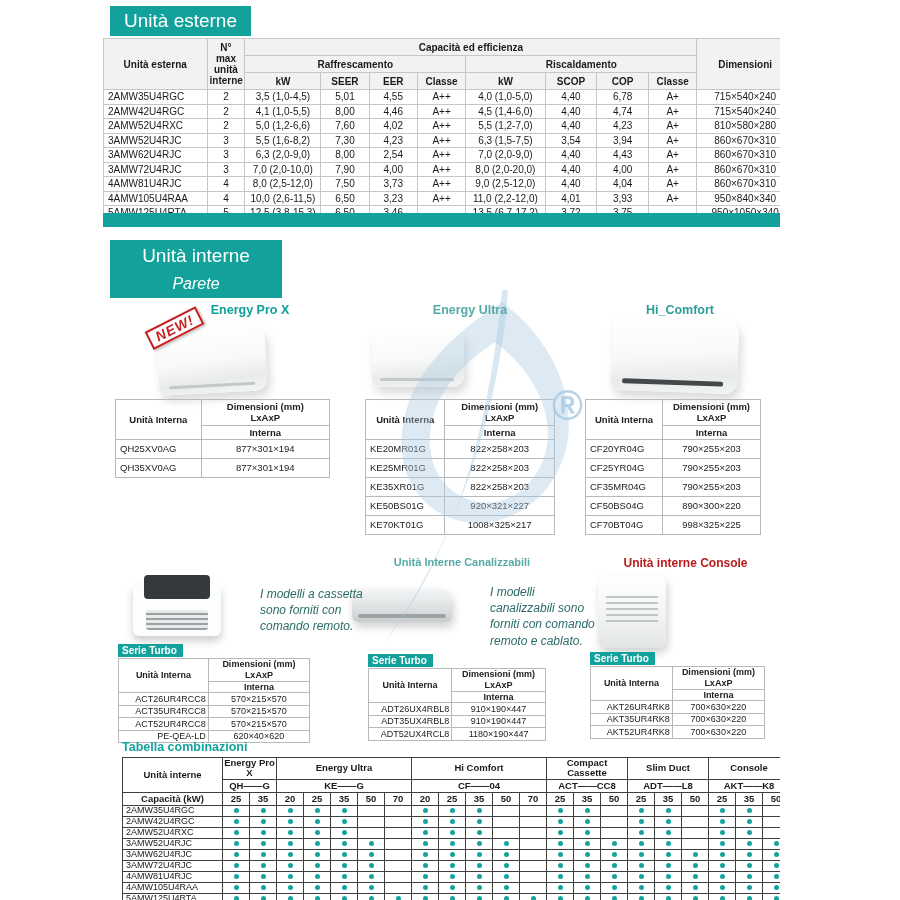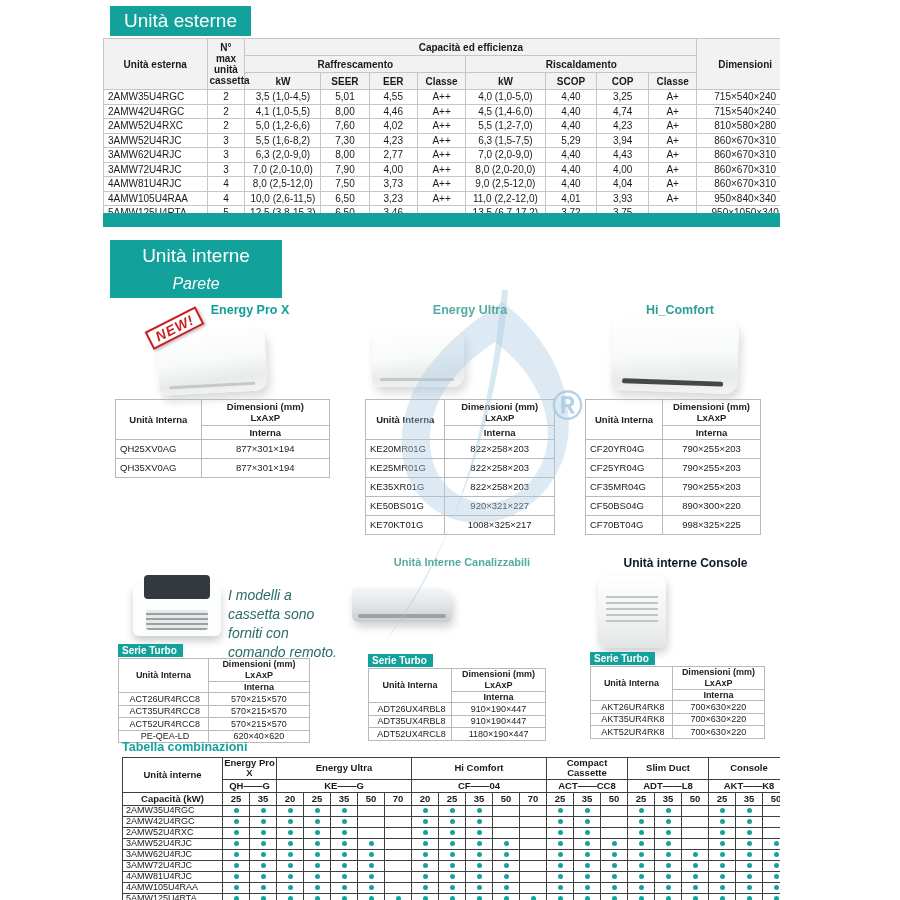--- a/index.html
+++ b/index.html
@@ -20,21 +20,21 @@
   .outdoor-table td:first-child{text-align:left;padding-left:4px;}
   .teal-bar{position:absolute;left:103px;top:213px;width:691px;height:14px;background:#12a19b;z-index:2;}
   .edge-strip{position:absolute;left:797px;top:36px;width:5px;height:192px;background:#dcdcdc;z-index:1;}
 
   
   .watermark{position:absolute;left:290px;top:272px;width:370px;height:395px;z-index:3;pointer-events:none;}
 
   
   .prod-title{position:absolute;text-align:center;font-weight:bold;font-size:12.5px;z-index:4;}
   .t-prox{color:#0d9f97;} .t-ultra{color:#55aaa6;} .t-hic{color:#2e9e98;}
-  .t-cass{color:#0d9f97;} .t-canal{color:#55aaa6;} .t-cons{color:#0f172a;}
+  .t-cass{color:#0d9f97;} .t-canal{color:#55aaa6;} .t-cons{color:#b91c1c;}
 
   
   .ac{position:absolute;z-index:2;}
   .ac-wall{background:linear-gradient(175deg,#ffffff 0%,#f8f9f9 48%,#e9ebeb 76%,#f3f4f4 100%);
            border-radius:6px 10px 12px 8px;box-shadow:3px 6px 10px rgba(0,0,0,.15);}
   .ac-wall::after{content:"";position:absolute;bottom:10%;left:9%;right:11%;height:3px;
            background:#c3c8ca;border-radius:2px;}
   .ac-prox{transform:rotate(-3deg);}
   .ac-hic{transform:rotate(2deg);}
   .ac-hic::after{background:#43484b;height:5px;}
@@ -54,29 +54,29 @@
            background:repeating-linear-gradient(0deg,#c0c5c7 0 2px,transparent 2px 6px);}
 
   
   .wall-table{font-size:9.5px;color:#222;}
   .wall-table th,.wall-table td{border:1px solid #b9b9b9;text-align:center;padding:1px 2px;line-height:1.2;}
   .wall-table th{font-weight:bold;}
   .wall-table tbody td{height:16px;}
   .wall-table tbody td:first-child{text-align:left;padding-left:4px;}
 
   
-  .desc{position:absolute;font-style:italic;font-size:14px;line-height:1.35;color:#2a6b66;z-index:4;}
+  .desc{position:absolute;font-style:italic;font-size:12px;line-height:1.35;color:#2a6b66;z-index:4;margin-left:32px;}
 
   
   .serie-label{position:absolute;background:#12a19b;color:#fff;font-weight:bold;font-size:10px;
            padding:1px 6px 1px 4px;z-index:4;}
   .serie-table{font-size:9px;color:#222;}
   .serie-table th,.serie-table td{border:1px solid #b9b9b9;text-align:center;padding:0 2px;line-height:1.2;}
   .serie-table tbody td{height:11.5px;}
-  .serie-table tbody td:first-child{text-align:center;padding-left:5px;}
+  .serie-table tbody td:first-child{text-align:right;padding-left:5px;}
 
   
   .combo-title{position:absolute;left:122px;top:740px;font-weight:bold;font-size:12.5px;color:#16a39e;z-index:4;text-align:center;}
   .combo-table{left:122px;top:757px;width:668px;font-size:9px;}
   .combo-table th,.combo-table td{border:1px solid #3f3f3f;padding:0;text-align:center;line-height:1.1;}
   .combo-table thead th{height:12px;font-weight:bold;font-size:9.5px;background:#fff;}
   .combo-table tbody td{height:10px;background:#fff;}
   .combo-table tbody td:first-child{text-align:left;padding-left:3px;}
   .dot{display:inline-block;width:5px;height:5px;border-radius:50%;background:#16a39e;vertical-align:middle;}
 </style>
@@ -97,21 +97,21 @@
         <col style="width:7%">
         <col style="width:11.5%">
         <col style="width:7.5%">
       <col style="width:7.5%">
         <col style="width:7%">
         <col style="width:14%">
     </colgroup>
     <thead>
       <tr>
         <th rowspan="3">Unità esterna</th>
-        <th rowspan="3">N° max unità cassetta</th>
+        <th rowspan="3">N° max unità interne</th>
         <th colspan="8">Capacità ed efficienza</th>
         <th rowspan="3">Dimensioni</th>
       </tr>
       <tr>
         <th colspan="4">Raffrescamento</th>
         <th colspan="4">Riscaldamento</th>
       </tr>
       <tr>
         <th>kW</th>
         <th>SEER</th>
@@ -126,21 +126,21 @@
     <tbody>
         <tr>
           <td>2AMW35U4RGC</td>
           <td>2</td>
           <td>3,5 (1,0-4,5)</td>
           <td>5,01</td>
           <td>4,55</td>
           <td>A++</td>
           <td>4,0 (1,0-5,0)</td>
           <td>4,40</td>
-          <td>3,25</td>
+          <td>6,78</td>
           <td>A+</td>
           <td>715×540×240</td>
         </tr>
         <tr>
           <td>2AMW42U4RGC</td>
           <td>2</td>
           <td>4,1 (1,0-5,5)</td>
           <td>8,00</td>
           <td>4,46</td>
           <td>A++</td>
@@ -164,31 +164,31 @@
           <td>810×580×280</td>
         </tr>
         <tr>
           <td>3AMW52U4RJC</td>
           <td>3</td>
           <td>5,5 (1,6-8,2)</td>
           <td>7,30</td>
           <td>4,23</td>
           <td>A++</td>
           <td>6,3 (1,5-7,5)</td>
-          <td>5,29</td>
+          <td>3,54</td>
           <td>3,94</td>
           <td>A+</td>
           <td>860×670×310</td>
         </tr>
         <tr>
           <td>3AMW62U4RJC</td>
           <td>3</td>
           <td>6,3 (2,0-9,0)</td>
           <td>8,00</td>
-          <td>2,77</td>
+          <td>2,54</td>
           <td>A++</td>
           <td>7,0 (2,0-9,0)</td>
           <td>4,40</td>
           <td>4,43</td>
           <td>A+</td>
           <td>860×670×310</td>
         </tr>
         <tr>
           <td>3AMW72U4RJC</td>
           <td>3</td>
@@ -402,20 +402,21 @@
         </tr>
         <tr>
           <td>PE-QEA-LD</td>
           <td>620×40×620</td>
         </tr>
       </tbody>
   </table>
 
   <div class="prod-title t-canal" style="left:352px;top:556px;width:220px;font-size:11px;">Unità Interne Canalizzabili</div>
   <div class="ac ac-duct" style="left:352px;top:588px;width:100px;height:34px;"></div>
+  <div class="desc" style="left:458px;top:584px;width:110px;">I modelli canalizzabili sono forniti con comando remoto e cablato.</div>
   <div class="serie-label" style="left:368px;top:654px;">Serie Turbo</div>
   <table class="spec-table serie-table" style="left:368px;top:668px;width:178px;">
     <colgroup>
         <col style="width:47%">
         <col>
       </colgroup>
     <thead>
       <tr>
         <th rowspan="2">Unità Interna</th>
         <th><span>Dimensioni (mm)</span><br><span>LxAxP</span></th>

